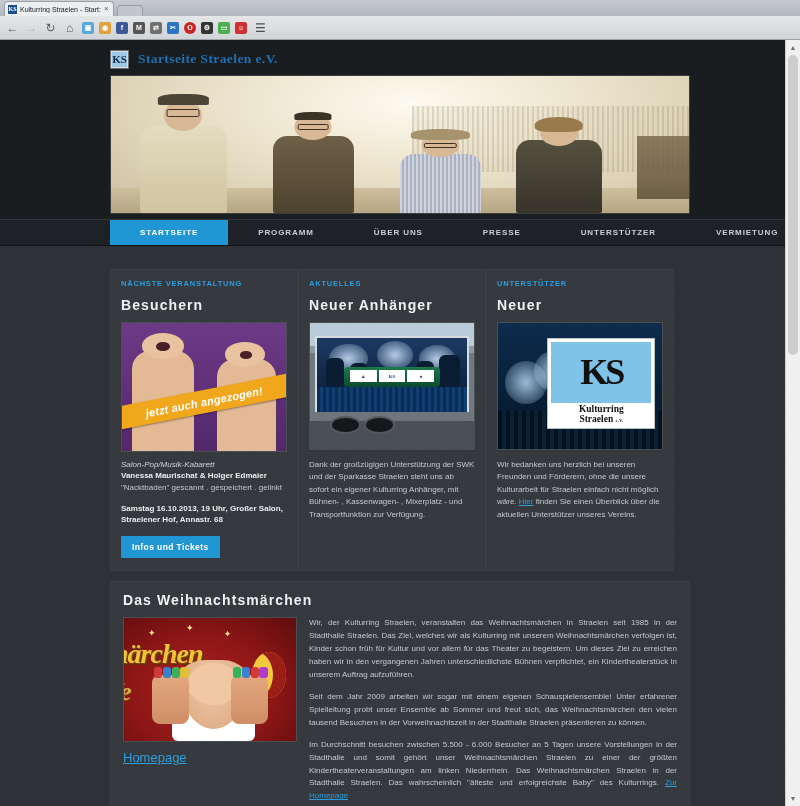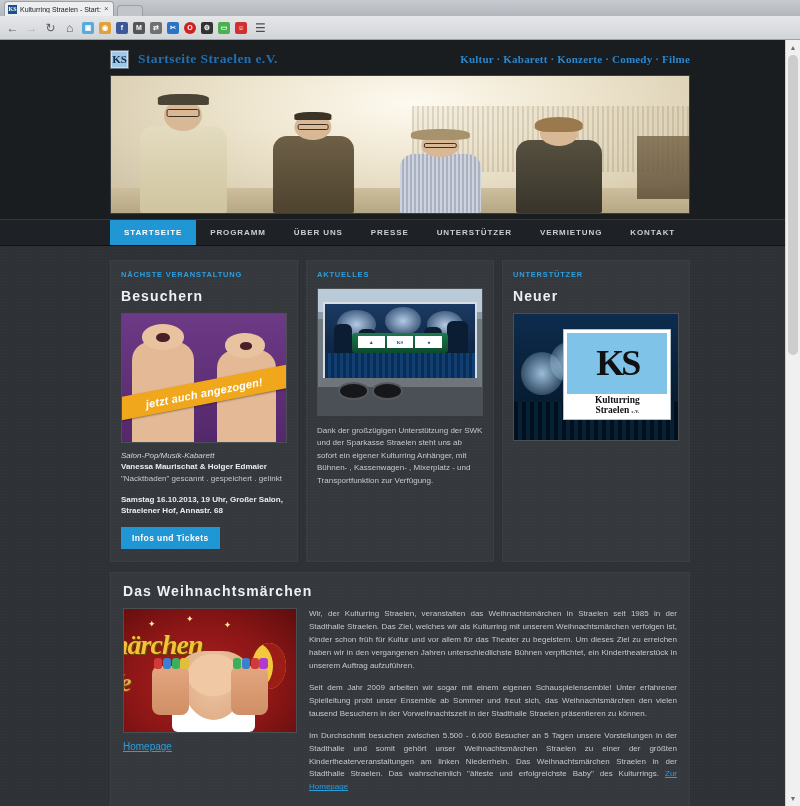--- a/index.html
+++ b/index.html
@@ -93,25 +93,25 @@
             border-radius: 50%; background: #d9b896; }
   .p-hat { position: absolute; left: 50%; transform: translateX(-50%);
            border-radius: 40% 40% 10% 10%; }
   .p-glass { position: absolute; left: 50%; transform: translateX(-50%);
              border: 1.2px solid #3a3028; border-radius: 2px; }
 
   .navbar { background: #1e2226; border-top: 1px solid #34383c; border-bottom: 1px solid #0f1113;
             margin-top: 5px; }
   .navbar .container { display: flex; }
   .nav-item { font-size: 8px; font-weight: bold; letter-spacing: .9px; color: #c9ced3;
-              padding: 8px 14px; text-transform: uppercase; white-space: nowrap; }
+              padding: 8px 30px; text-transform: uppercase; white-space: nowrap; }
   .nav-item.active { background: #2196d4; color: #ffffff; }
 
   .main { padding: 14px 0 0; }
-  .cols { display: flex; gap: 8px; }
+  .cols { display: flex; gap: 0; margin-top: 9px; }
   .col { width: 188px; background: rgba(255,255,255,.035); border: 1px solid #3a3f44;
          padding: 9px 10px 12px; }
   .kicker { font-size: 7.5px; font-weight: bold; letter-spacing: .8px; color: #2b9ee0;
             text-transform: uppercase; margin-bottom: 9px; }
   .col-title { font-size: 14px; font-weight: bold; color: #eef1f3; letter-spacing: 1.1px;
                margin-bottom: 9px; }
   .thumb { width: 100%; position: relative; overflow: hidden; border: 1px solid #4a4f54; }
 
   
   .poster1 { height: 130px; background: linear-gradient(#6d3a86, #54276b); }
@@ -195,21 +195,21 @@
           box-shadow: inset -13px 0 0 0 rgba(150,20,20,.95); }
   .star { position: absolute; color: #ffe9a0; font-size: 9px; }
   .kid { position: absolute; left: 28%; bottom: 0; width: 48%; height: 66%;
          background: radial-gradient(ellipse at 50% 30%, #f0c9a8 0%, #e0b08a 55%, #fff 56%, #fff 100%);
          border-radius: 40% 40% 6px 6px; }
   .kidface { position: absolute; left: 50%; transform: translateX(-50%); top: 4%;
              width: 62%; height: 52%; background: #f0c8a4; border-radius: 50%; }
   .hand { position: absolute; bottom: 14%; width: 22%; height: 40%; border-radius: 8px;
           background: linear-gradient(#e3a77f, #cf8e66); }
   .finger { position: absolute; top: -8px; width: 22%; height: 11px; border-radius: 3px; }
-  .homepage-link { display: inline-block; margin-top: 8px; font-size: 10px; color: #2b9ee0; }
+  .homepage-link { display: inline-block; margin-top: 8px; font-size: 13px; color: #2b9ee0; }
   .para { font-size: 8px; color: #c3c9ce; line-height: 1.62; text-align: justify; margin-bottom: 9px; }
   .para:last-child { margin-bottom: 0; }
 </style>
 </head>
 <body>
 
 <div class="browser">
 
   <div class="tabstrip">
     <div class="tab">
@@ -244,21 +244,20 @@
     <div class="page">
       <div class="site">
 
         <div class="topband">
           <div class="container">
             <div class="site-header">
               <div class="logo-box">
                 <div class="logo-inner">KS</div>
               </div>
               <div class="brand">Startseite Straelen e.V.</div>
-              <div class="tagline">Kultur · Kabarett · Konzerte · Comedy · Filme</div>
             </div>
 
             <div class="hero">
               <div class="sky"></div>
               <div class="trees"></div>
               <div class="ground"></div>
               <div class="shed"></div>
 
               <div class="person" style="left:5%;width:15%;height:88%">
                 <div class="p-body" style="height:72%;background:linear-gradient(#e4dcc0,#cfc49f)"></div>
@@ -319,20 +318,21 @@
                 </div>
                 <div class="cap-it">Salon-Pop/Musik-Kabarett</div>
                 <div class="cap-b">Vanessa Maurischat &amp; Holger Edmaier</div>
                 <div class="cap-n">"Nacktbaden" gescannt . gespeichert . gelinkt</div>
                 <div class="when">Samstag 16.10.2013, 19 Uhr, Großer Salon, Straelener Hof, Annastr. 68</div>
                 <div class="btn">Infos und Tickets</div>
               </div>
 
               <div class="col">
                 <div class="kicker">AKTUELLES</div>
+                <div class="col-title">Neuer Anhänger</div>
                 <div class="thumb poster2">
                   <div class="trailer-box">
                     <div class="stagelight" style="left:8%;top:8%;width:26%;height:40%"></div>
                     <div class="stagelight" style="left:40%;top:4%;width:24%;height:38%"></div>
                     <div class="stagelight" style="right:8%;top:10%;width:24%;height:38%"></div>
                     <div class="musician" style="left:6%;width:12%;height:40%"></div>
                     <div class="musician" style="left:22%;width:12%;height:34%"></div>
                     <div class="musician" style="right:22%;width:12%;height:36%"></div>
                     <div class="musician" style="right:5%;width:14%;height:44%"></div>
                     <div class="greenband"></div>
@@ -360,20 +360,21 @@
                   <div class="beam" style="left:22%;top:22%;width:24%;height:32%"></div>
                   <div class="crowd2"></div>
                   <div class="ks-card">
                     <div class="ks-mark">KS</div>
                     <div class="ks-name">
                       <span class="l1">Kulturring</span>
                       <span class="l2"><span>Straelen</span> <small>e.V.</small></span>
                     </div>
                   </div>
                 </div>
+                <div class="body-txt"><span>Wir bedanken uns herzlich bei unseren Freunden und Förderern, ohne die unsere Kulturarbeit für Straelen einfach nicht möglich wäre. </span><a class="link" href="#">Hier</a><span> finden Sie einen Überblick über die aktuellen Unterstützer unseres Vereins.</span></div>
               </div>
             </div>
 
             <div class="wide">
               <div class="wide-title">Das Weihnachtsmärchen</div>
               <div class="wide-body">
                 <div class="xmas">
                   <div class="xmas-img">
                     <div class="star" style="left:14%;top:8%">✦</div>
                     <div class="star" style="left:36%;top:4%">✦</div>

